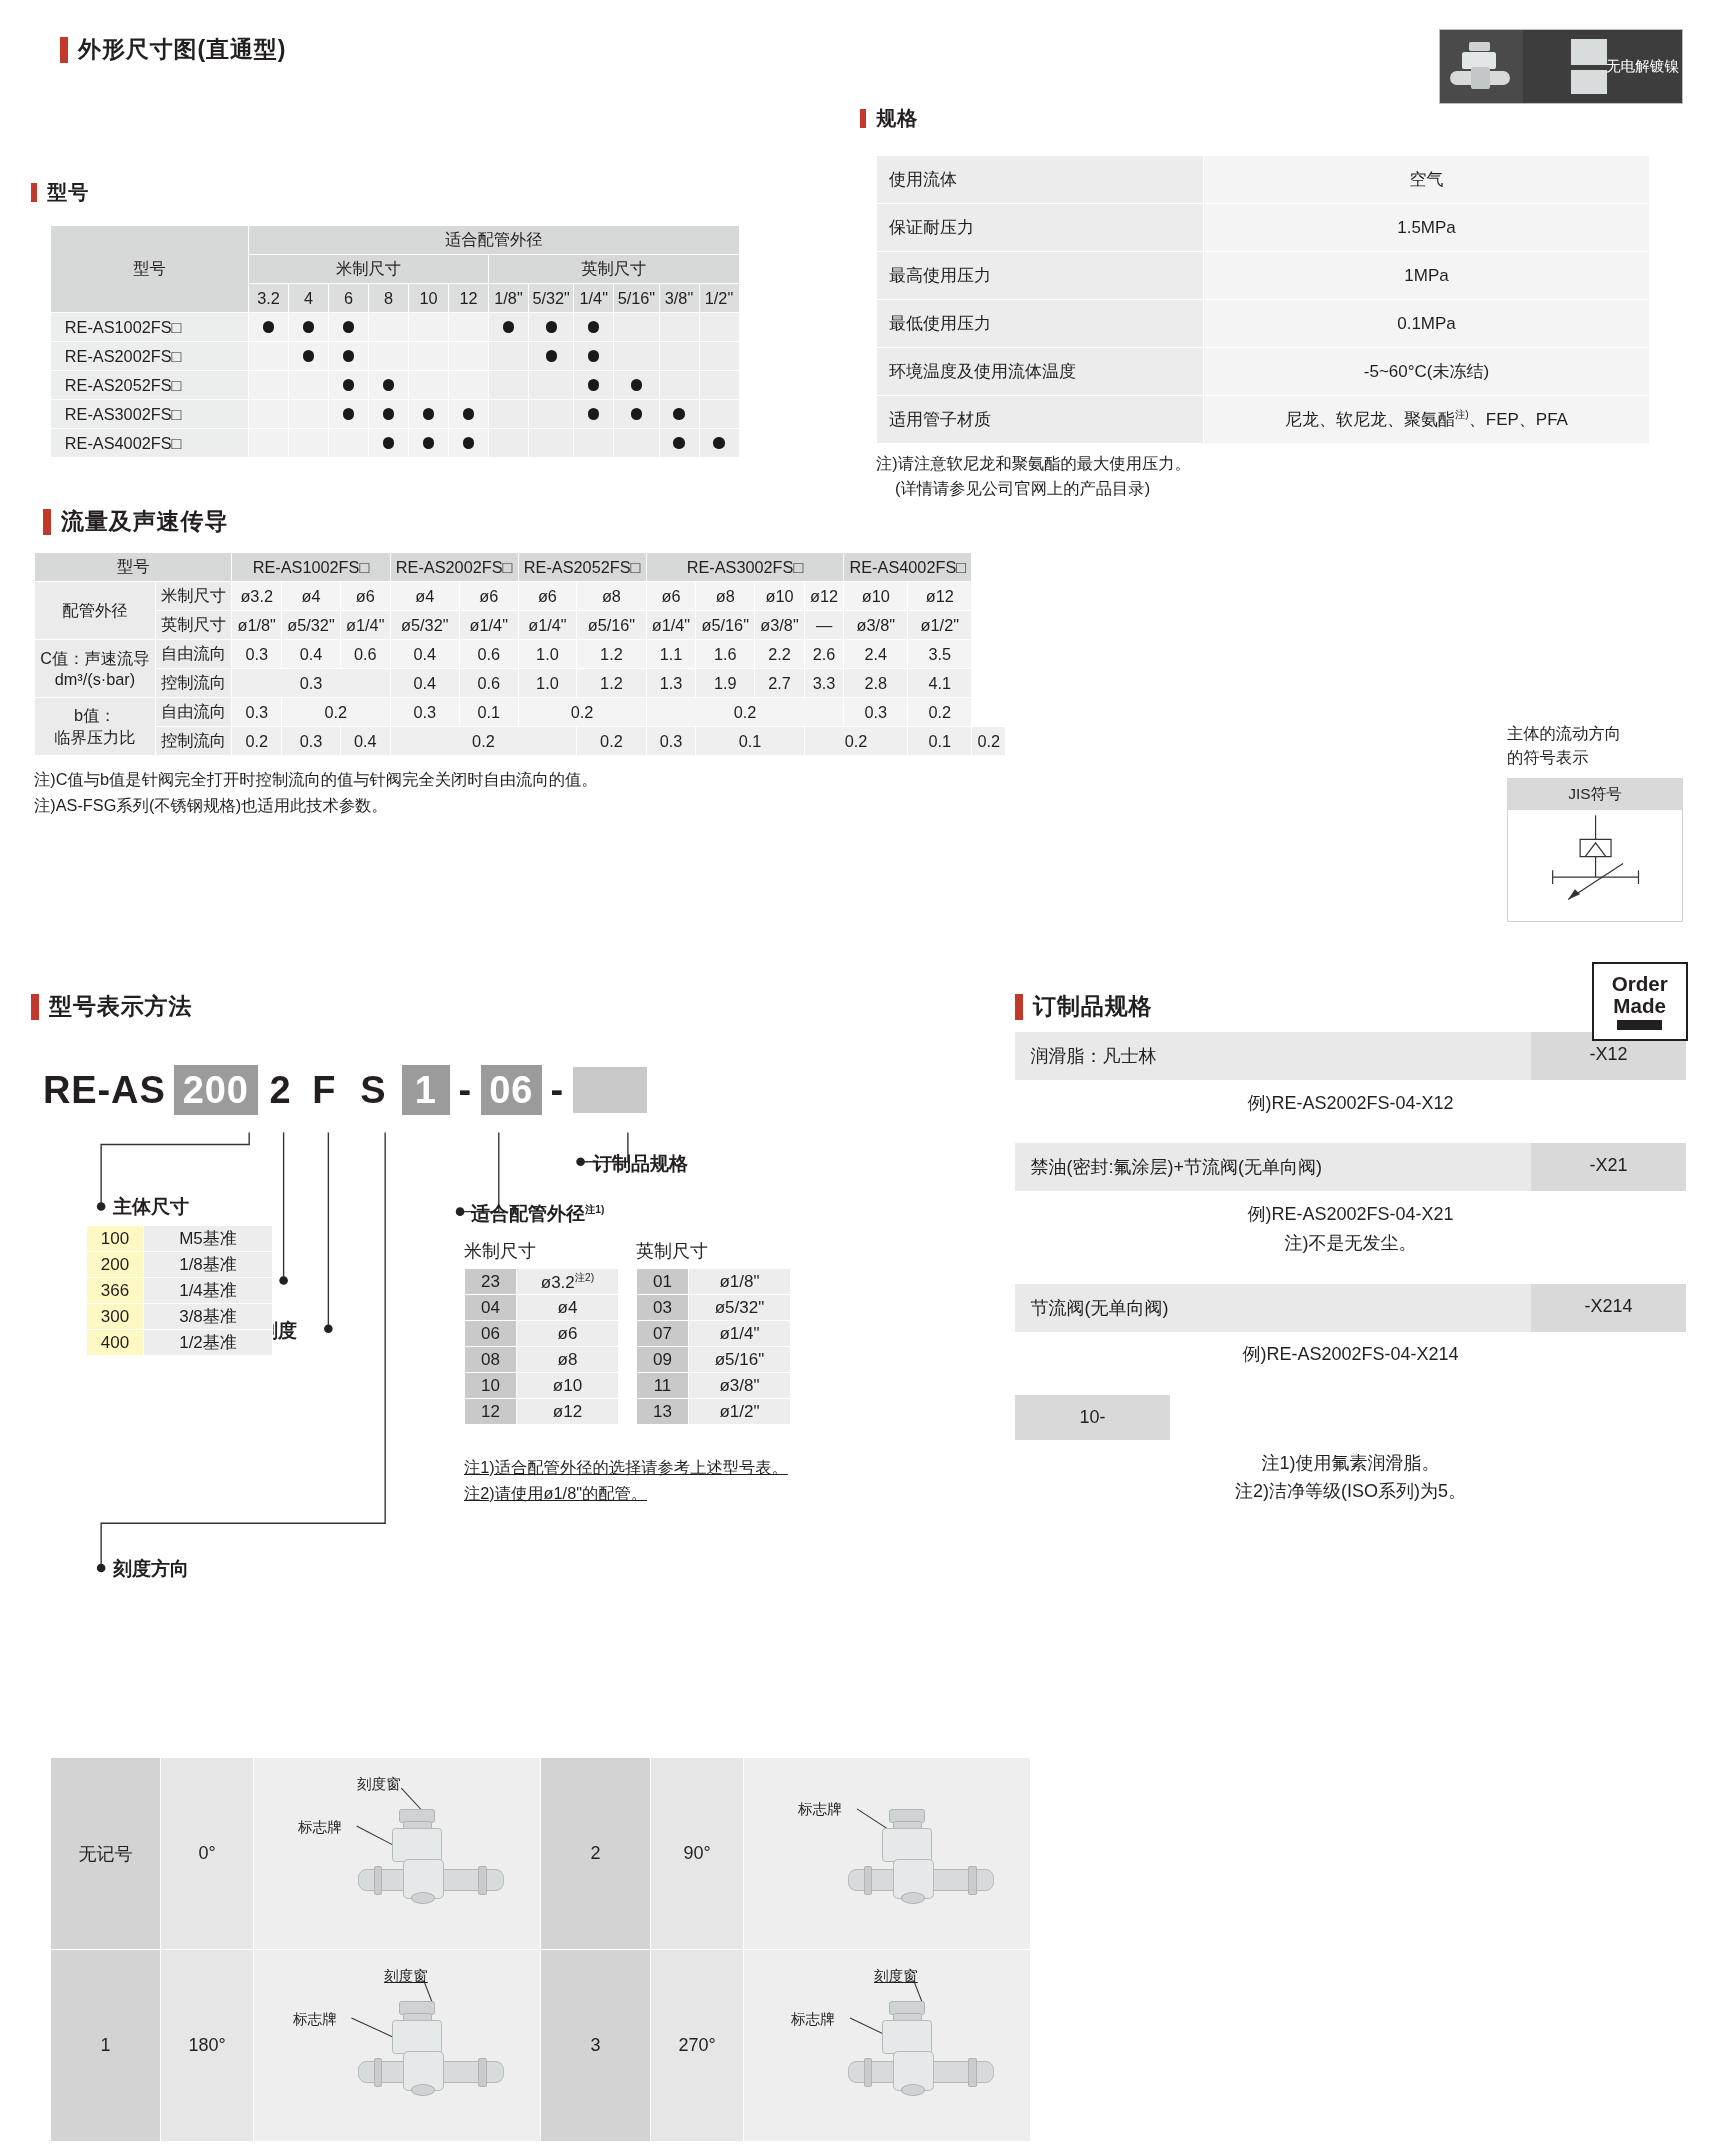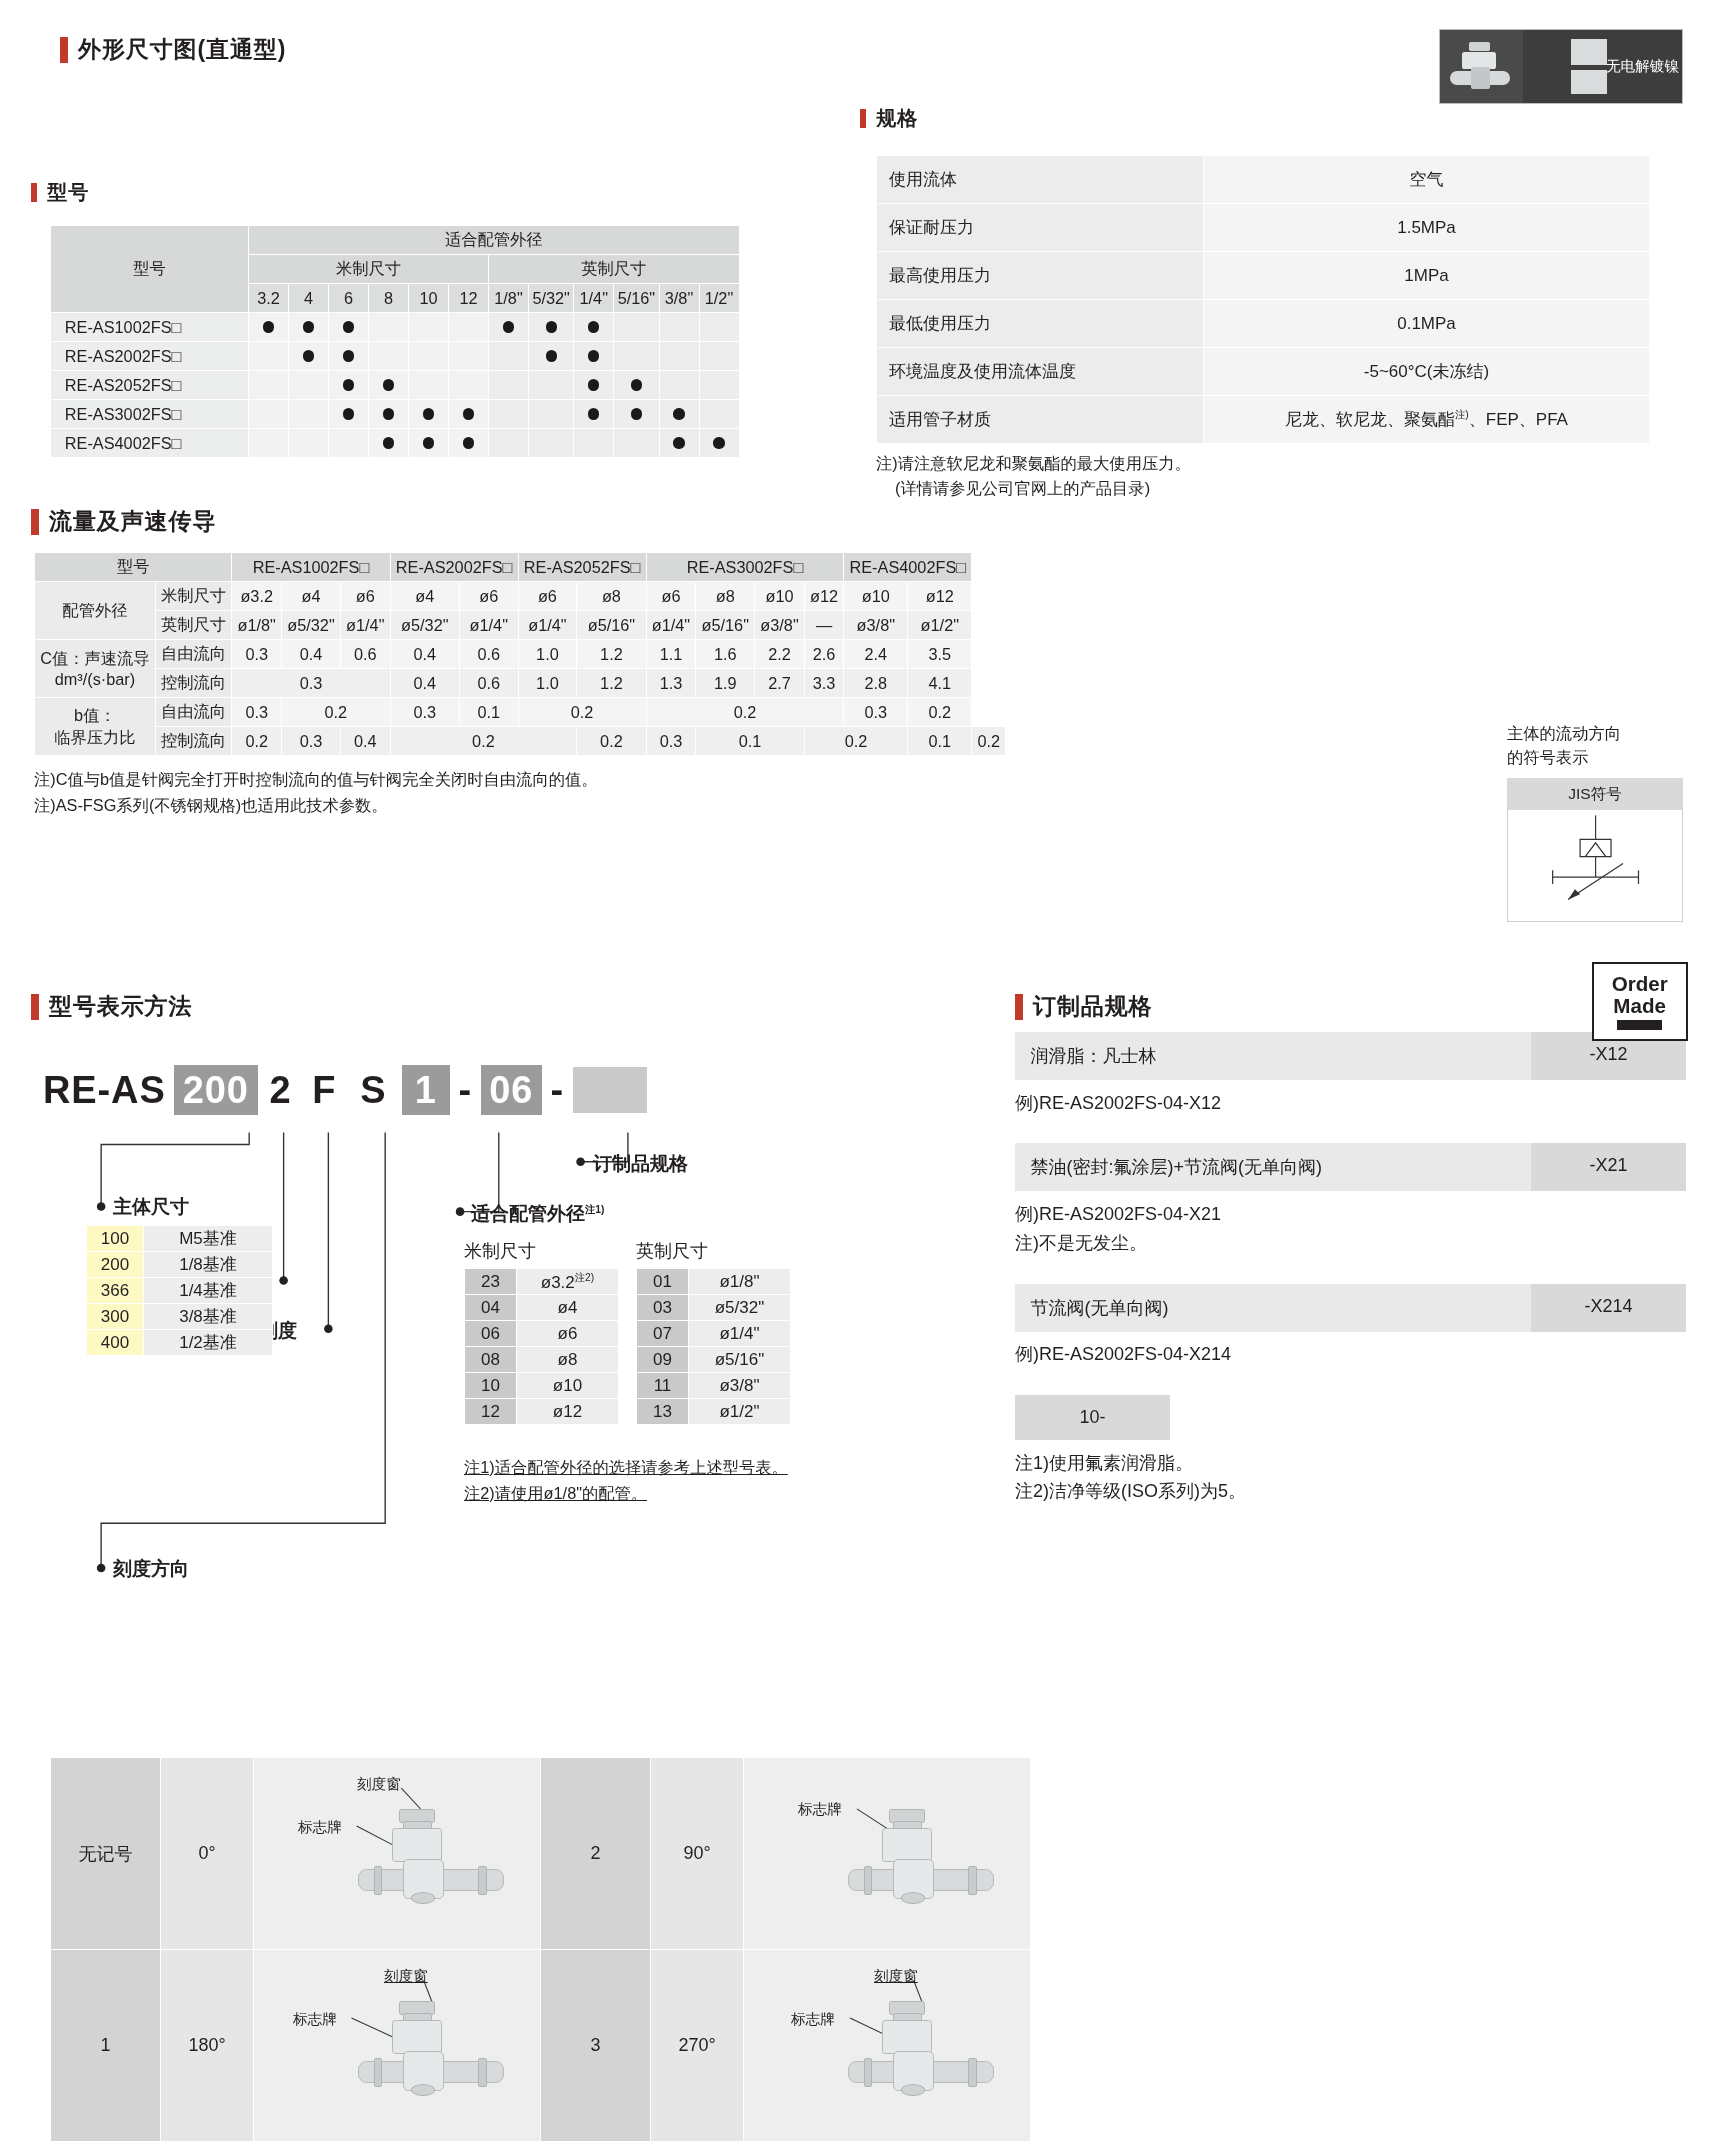--- a/index.html
+++ b/index.html
@@ -95,21 +95,21 @@
   .note-sm { font-size:16.3px; line-height:1.6; }
 
   
   .blk-order { position:absolute; left:1015px; top:998px; width:671px; }
   .om-badge { position:absolute; right:-1.7px; top:-36px; width:96px; height:79px; border:2.6px solid #231f20; display:flex; flex-direction:column; align-items:center; justify-content:center; font-weight:bold; font-size:20.6px; line-height:1.05; background:#fff; }
   .om-badge .screen { width:45px; height:10.3px; background:#231f20; margin-top:3.4px; }
   .ord-item { margin-top:26px; }
   .ord-bar { display:flex; }
   .ord-bar .nm { background:#e9e9e9; flex:1; font-size:18px; padding:12px 15.5px; }
   .ord-bar .cd { background:#d9d9d9; width:155px; font-size:18px; text-align:center; padding:12px 0; }
-  .ord-txt { font-size:18px; line-height:1.6; margin-top:8.6px; }
+  .ord-txt { font-size:18px; line-height:1.6; margin-top:8.6px;text-align:center; }
 
   
   .blk-dir { position:absolute; left:50px; top:1757px; }
   .tbl-dir { font-size:18px; }
   .tbl-dir td { border:0.9px solid #ffffff; }
   .tbl-dir .k { background:#d3d3d3; width:110px; text-align:center; height:189px; }
   .tbl-dir .a { background:#e6e6e6; width:93px; text-align:center; }
   .tbl-dir .fig { background:#eeeeee; width:284px; position:relative; }
   .fig-inner { position:relative; width:284px; height:189px; }
   .call { position:absolute; font-size:14.6px; }
@@ -290,21 +290,21 @@
             <td class="v">尼龙、软尼龙、聚氨酯<span class="sup">注)</span>、FEP、PFA</td>
           </tr>
         </tbody>
       </table>
     <div class="spec-note">
       <div>注)请注意软尼龙和聚氨酯的最大使用压力。</div>
       <div style="padding-left:19px">(详情请参见公司官网上的产品目录)</div>
     </div>
   </div>
 
-  <div style="position:absolute;left:31px;top:506px;text-align:right;" class="sec-head">
+  <div style="position:absolute;left:43px;top:506px;text-align:right;" class="sec-head">
     <span class="bar"></span>
     <span class="txt">流量及声速传导</span>
   </div>
 
   <div class="blk-flow">
     <table class="tbl-flow">
         <tbody id="flow-body">
           <tr>
             <td class="h" colspan="2">型号</td>
             <td class="h" colspan="3">RE-AS1002FS□</td>

